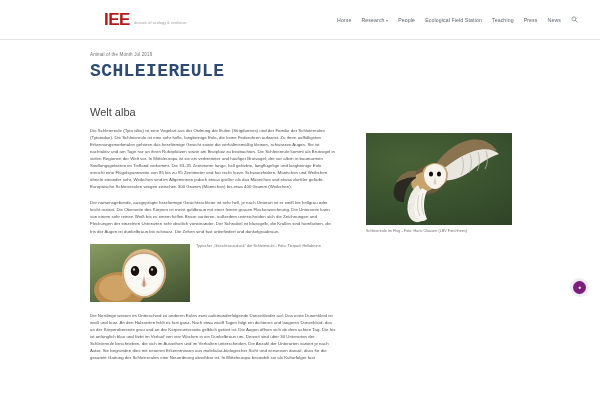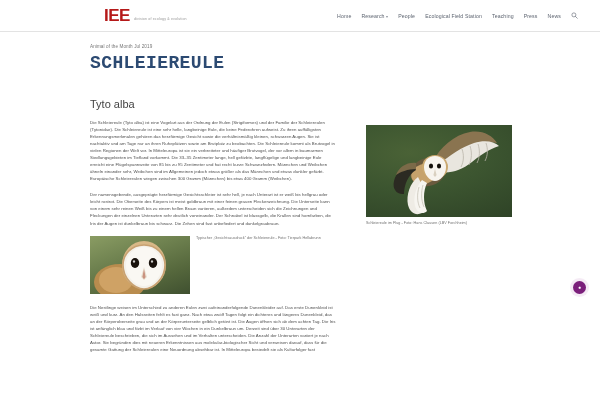--- a/index.html
+++ b/index.html
@@ -11,21 +11,21 @@
     width: 600px;
     height: 400px;
     overflow: hidden;
     font-family: "Liberation Sans", sans-serif;
     color: #4a4a4a;
     position: relative;
   }
 
   
   .site-header {
-    height: 32px;
+    height: 40px;
     background: #ffffff;
     border-bottom: 1px solid #e3e3e3;
     display: flex;
     align-items: center;
     padding: 0 14px;
     box-sizing: border-box;
   }
   .brand {
     display: flex;
     align-items: baseline;
@@ -249,21 +249,21 @@
   </nav>
 </header>
 
 <div class="page-body">
   <div class="content">
 
     <div class="eyebrow">Animal of the Month Jul 2019</div>
     <h1 class="page-title">SCHLEIEREULE</h1>
 
     <div class="article-col">
-      <h2 class="section-title">Tyto alba</h2>
+      <h2 class="section-title">Welt alba</h2>
 
       <p class="body-text">Die Schleiereule (Tyto alba) ist eine Vogelart aus der Ordnung der Eulen (Strigiformes) und der Familie der Schleiereulen (Tytonidae). Die Schleiereule ist eine sehr helle, langbeinige Eule, die keine Federohren aufweist. Zu ihren auffälligsten Erkennungsmerkmalen gehören das herzförmige Gesicht sowie die verhältnismäßig kleinen, schwarzen Augen. Sie ist nachtaktiv und am Tage nur an ihren Ruheplätzen sowie am Brutplatz zu beobachten. Die Schleiereule kommt als Brutvogel in vielen Regionen der Welt vor. In Mitteleuropa ist sie ein verbreiteter und häufiger Brutvogel, der vor allem in baumarmen Siedlungsgebieten im Tiefland vorkommt. Die 33–35 Zentimeter lange, hell gefärbte, langflügelige und langbeinige Eule erreicht eine Flügelspannweite von 85 bis zu 95 Zentimeter und hat recht kurze Schwanzfedern. Männchen und Weibchen ähneln einander sehr, Weibchen sind im Allgemeinen jedoch etwas größer als das Männchen und etwas dunkler gefärbt. Europäische Schleiereulen wiegen zwischen 300 Gramm (Männchen) bis etwa 400 Gramm (Weibchen).</p>
       <p class="body-text">Der namensgebende, ausgeprägte herzförmige Gesichtsschleier ist sehr hell, je nach Unterart ist er weiß bis hellgrau oder leicht rostrot. Die Oberseite des Körpers ist meist goldbraun mit einer feinen grauen Fleckenzeichnung. Die Unterseite kann von einem sehr reinen Weiß bis zu einem hellen Braun variieren, außerdem unterscheiden sich die Zeichnungen und Fleckungen der einzelnen Unterarten sehr deutlich voneinander. Der Schnabel ist blassgelb, die Krallen sind hornfarben, die Iris der Augen ist dunkelbraun bis schwarz. Die Zehen sind fast unbefiedert und dunkelgraubraun.</p>
 
       <div class="figure-inline">
         <div class="photo-small">
           <div class="owl-face-bg"></div>
           <svg viewBox="0 0 100 58" width="100" height="58" style="position:absolute;inset:0" aria-hidden="true">
 
             <ellipse cx="30" cy="46" rx="26" ry="18" fill="#b98c4e"></ellipse>

